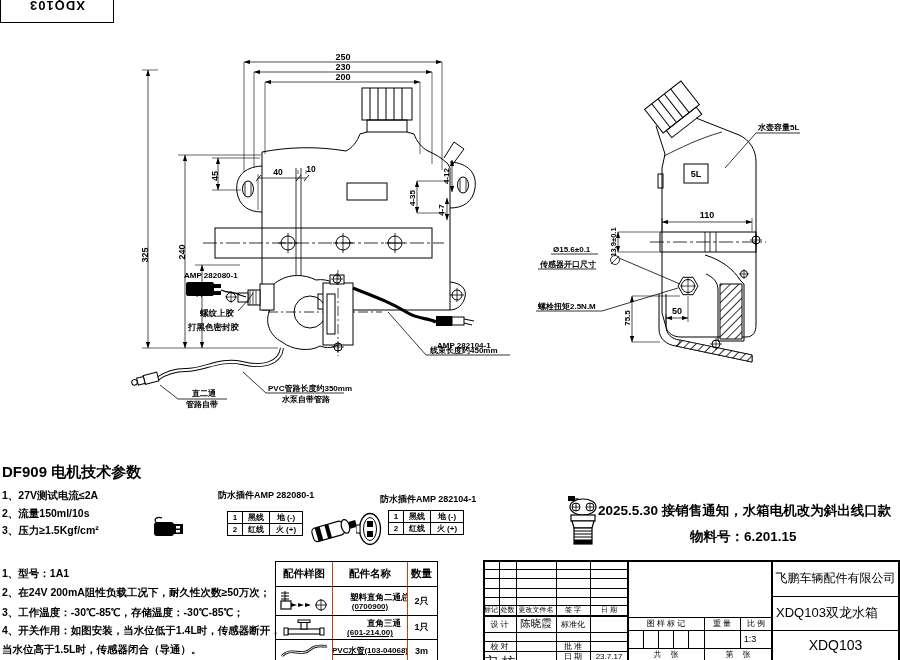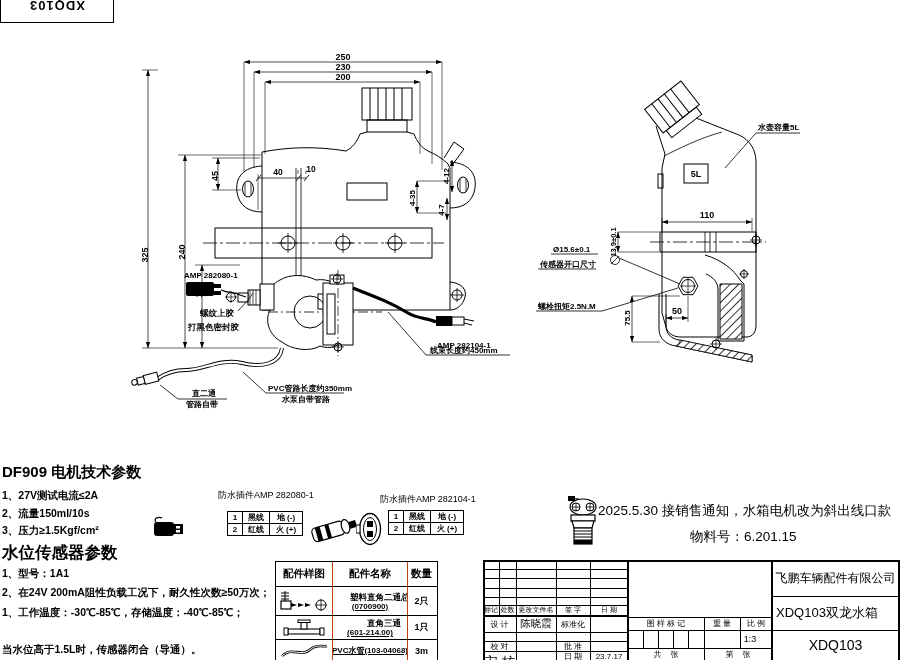--- a/index.html
+++ b/index.html
@@ -1,19 +1,19 @@
 <!DOCTYPE html>
 <html><head>
 <meta charset="utf-8">
 <style>
   html,body{margin:0;padding:0;background:#fff;}
   .canvas{position:relative;width:900px;height:660px;overflow:hidden;background:#fff;
           font-family:"Liberation Sans",sans-serif;color:#000;}
   .abs{position:absolute;}
-  .b{font-weight:normal;}
+  .b{font-weight:bold;}
   .nw{white-space:nowrap;}
   svg text{font-family:"Liberation Sans",sans-serif;font-weight:bold;fill:#000;}
   
   .codebox{left:0;top:-12px;width:112px;height:33px;border:1.5px solid #000;
            display:flex;align-items:center;justify-content:center;}
   .codebox span{transform:rotate(180deg);font-weight:bold;font-size:13px;letter-spacing:1px;}
   
   .pintbl{display:grid;grid-template-columns:14px 26px 32px;border:1.5px solid #000;background:#000;gap:1px;}
   .pintbl div{background:#fff;font-size:8px;font-weight:bold;line-height:11px;text-align:center;white-space:nowrap;}
   
@@ -245,24 +245,24 @@
       <text x="18" y="231" font-size="8">螺栓扭矩2.5N.M</text>
       <text x="107" y="243" text-anchor="middle" font-size="8" transform="rotate(-90 107 240)">75.5</text>
       <text x="157" y="236" text-anchor="middle" font-size="9">50</text>
     </g>
   </svg>
 
   <div class="abs spec" style="left:2px;top:463px;font-size:15px">DF909 电机技术参数</div>
   <div class="abs spec" style="left:2px;top:489px;font-size:10.5px">1、27V测试电流≤2A</div>
   <div class="abs spec" style="left:2px;top:507px;font-size:10.5px">2、流量150ml/10s</div>
   <div class="abs spec" style="left:2px;top:524px;font-size:10.5px">3、压力≥1.5Kgf/cm²</div>
-  <div class="abs spec" style="left:2px;top:542px;font-size:16.5px">水位传感器参数</div>
   <div class="abs spec" style="left:2px;top:567px;font-size:10.5px">1、型号：1A1</div>
   <div class="abs spec" style="left:2px;top:586px;font-size:10.5px">2、在24V 200mA阻性负载工况下，耐久性次数≥50万次；</div>
-  <div class="abs spec" style="left:2px;top:606px;font-size:10.5px">1、工作温度：-30℃-85℃，存储温度：-40℃-85℃；</div>
+  <div class="abs spec" style="left:2px;top:606px;font-size:10.5px">3、工作温度：-30℃-85℃，存储温度：-30℃-85℃；</div>
+  <div class="abs spec" style="left:2px;top:624px;font-size:10.5px">4、开关作用：如图安装，当水位低于1.4L时，传感器断开，</div>
   <div class="abs spec" style="left:2px;top:643px;font-size:10.5px">当水位高于1.5L时，传感器闭合（导通）。</div>
 
   <svg class="abs" style="left:152px;top:514px" width="36" height="28" viewBox="0 0 36 28">
     <rect x="2" y="8" width="20" height="14" rx="3" fill="#000"></rect>
     <rect x="20" y="10" width="11" height="10" fill="#000"></rect>
     <rect x="24" y="12" width="4" height="2.5" fill="#fff"></rect>
     <rect x="24" y="16" width="4" height="2.5" fill="#fff"></rect>
     <path d="M4,8 C1,5 6,2 10,4" stroke="#000" stroke-width="1.2" fill="none"></path>
   </svg>
   <div class="abs b nw" style="left:218px;top:489px;font-size:9px">防水插件AMP 282080-1</div>

